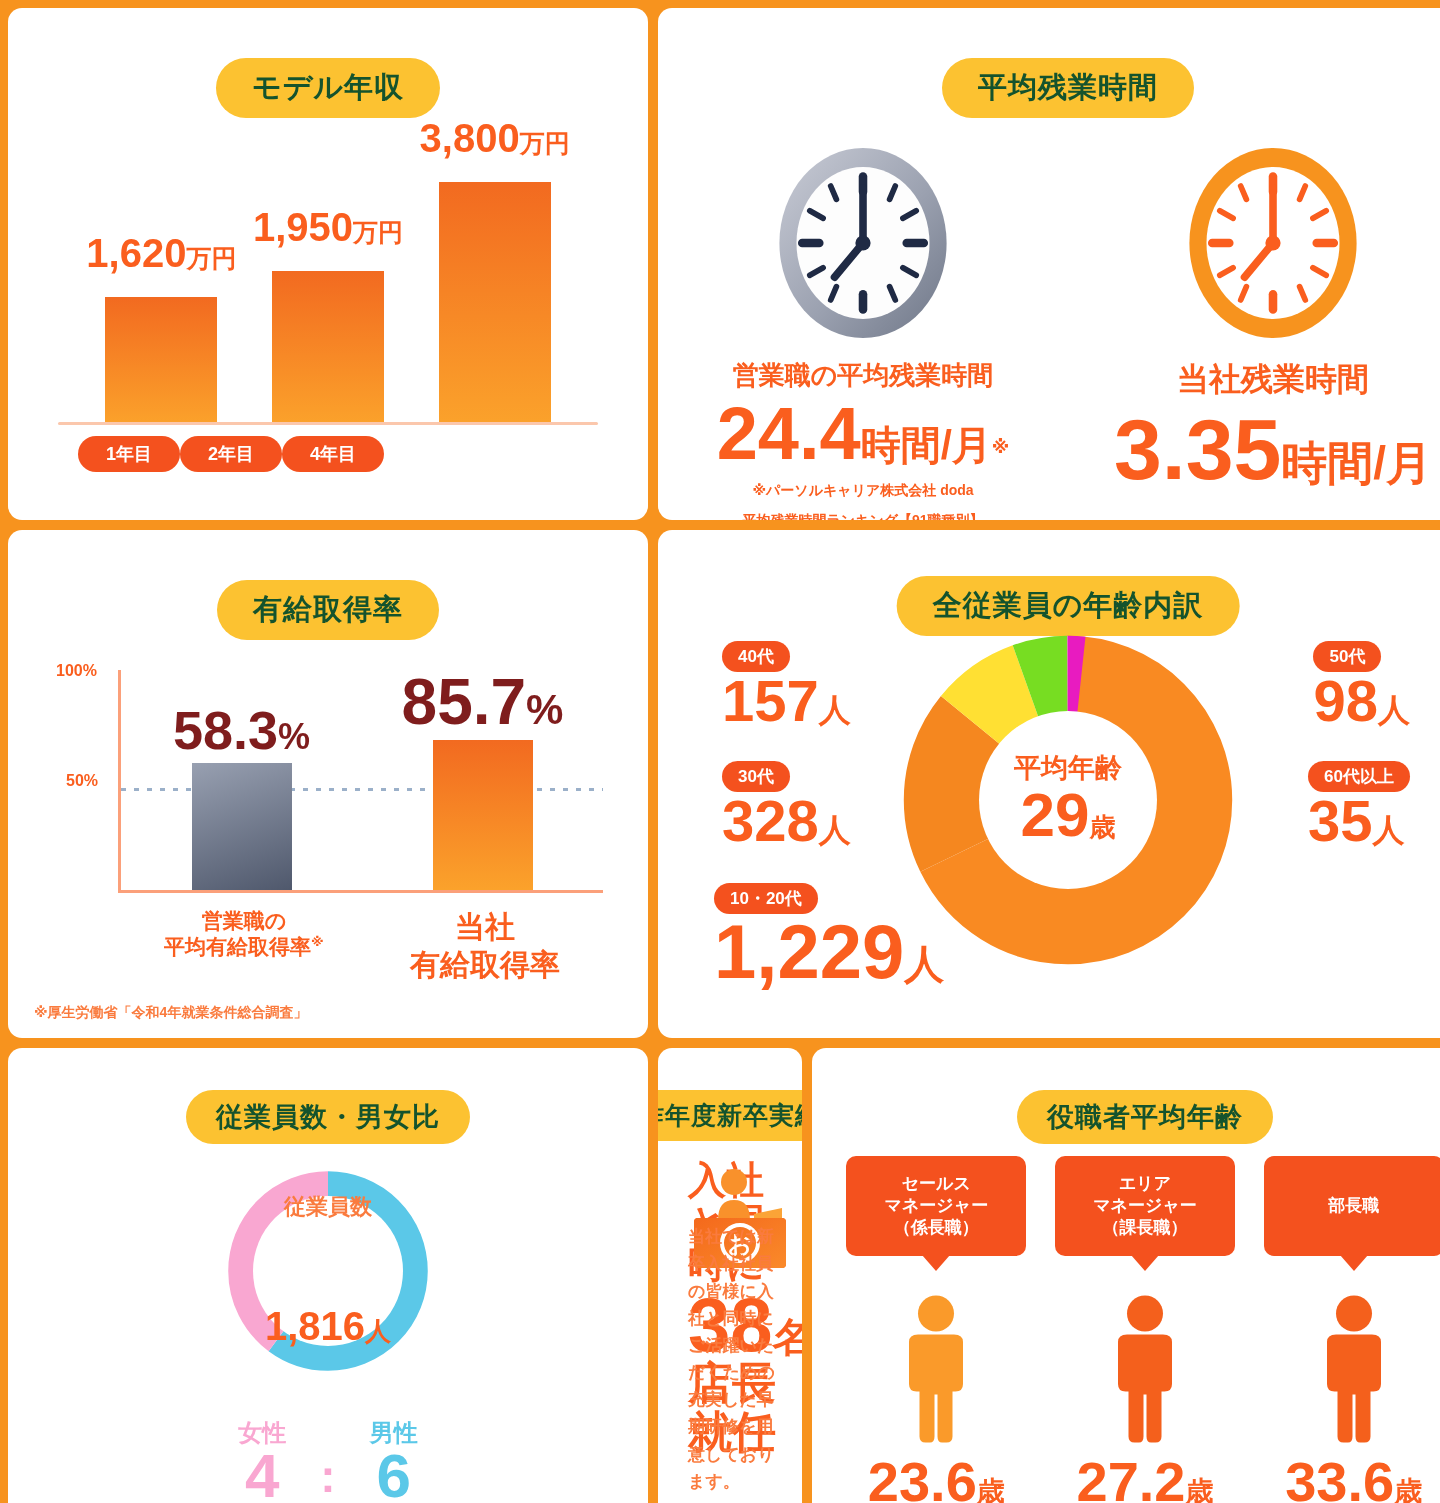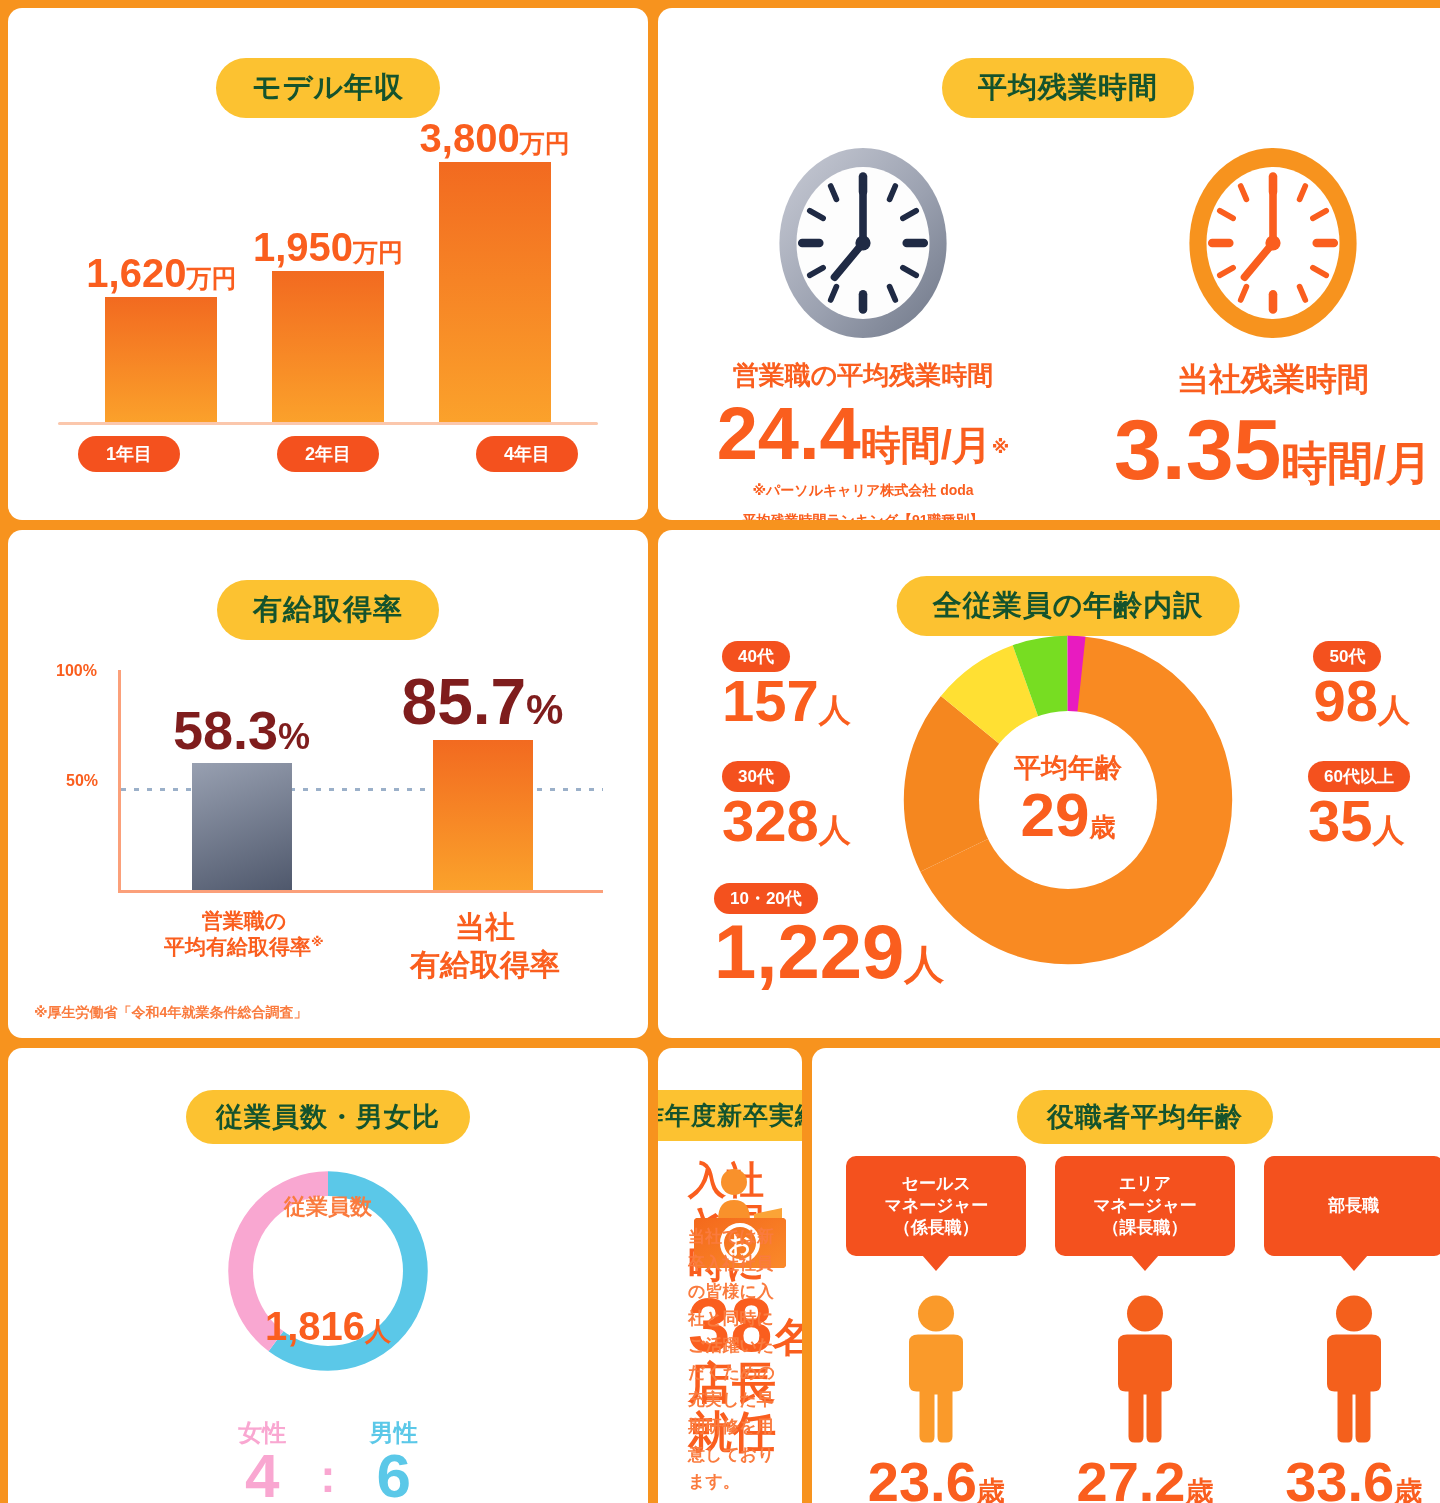--- a/index.html
+++ b/index.html
@@ -38,26 +38,26 @@
     font-weight:bold;border-radius:999px;
     text-align:center;white-space:nowrap;
     letter-spacing:1px;
   }
 
   
   .c-salary .pill-title{top:50px;font-size:29px;padding:10px 36px;}
   .salary-plot{position:absolute;left:40px;right:40px;top:110px;bottom:95px;}
   .bars{position:absolute;left:30px;right:30px;bottom:0;height:100%;
         display:flex;align-items:flex-end;justify-content:space-around;}
-  .barcol{width:112px;display:flex;flex-direction:column;align-items:center;justify-content:flex-end;height:100%;}
+  .barcol{width:112px;display:flex;flex-direction:column;align-items:center;justify-content:flex-end;height:100%;gap:20px;}
   .barval{color:#FA5E1E;font-weight:bold;white-space:nowrap;margin-bottom:4px;font-size:40px;line-height:1;}
   .barval .unit{font-size:25px;}
   .bar{width:112px;background:linear-gradient(180deg,#F26A20 0%,#FBA22B 100%);}
   .baseline{position:absolute;left:10px;right:10px;bottom:0;height:3px;background:#FBC7AC;border-radius:2px;}
-  .barlabels{position:absolute;left:70px;right:70px;bottom:48px;display:flex;justify-content:space-between;}
+  .barlabels{position:absolute;left:70px;right:70px;bottom:48px;display:flex;justify-content:flex-start;}
   .barlabel{background:#F4511E;color:#fff;font-weight:bold;font-size:18px;
             border-radius:999px;padding:6px 28px;}
 
   
   .c-overtime .pill-title{top:50px;font-size:29px;padding:10px 36px;}
   .ot-row{position:absolute;top:130px;left:0;right:0;display:flex;justify-content:space-around;}
   .ot-item{width:330px;text-align:center;}
   .ot-caption{font-weight:bold;color:#FA5E1E;font-size:26px;margin-top:6px;}
   .ot-value{color:#FA5E1E;font-weight:bold;line-height:1;margin-top:4px;white-space:nowrap;}
   .ot-value .big{font-size:74px;text-align:right;}

